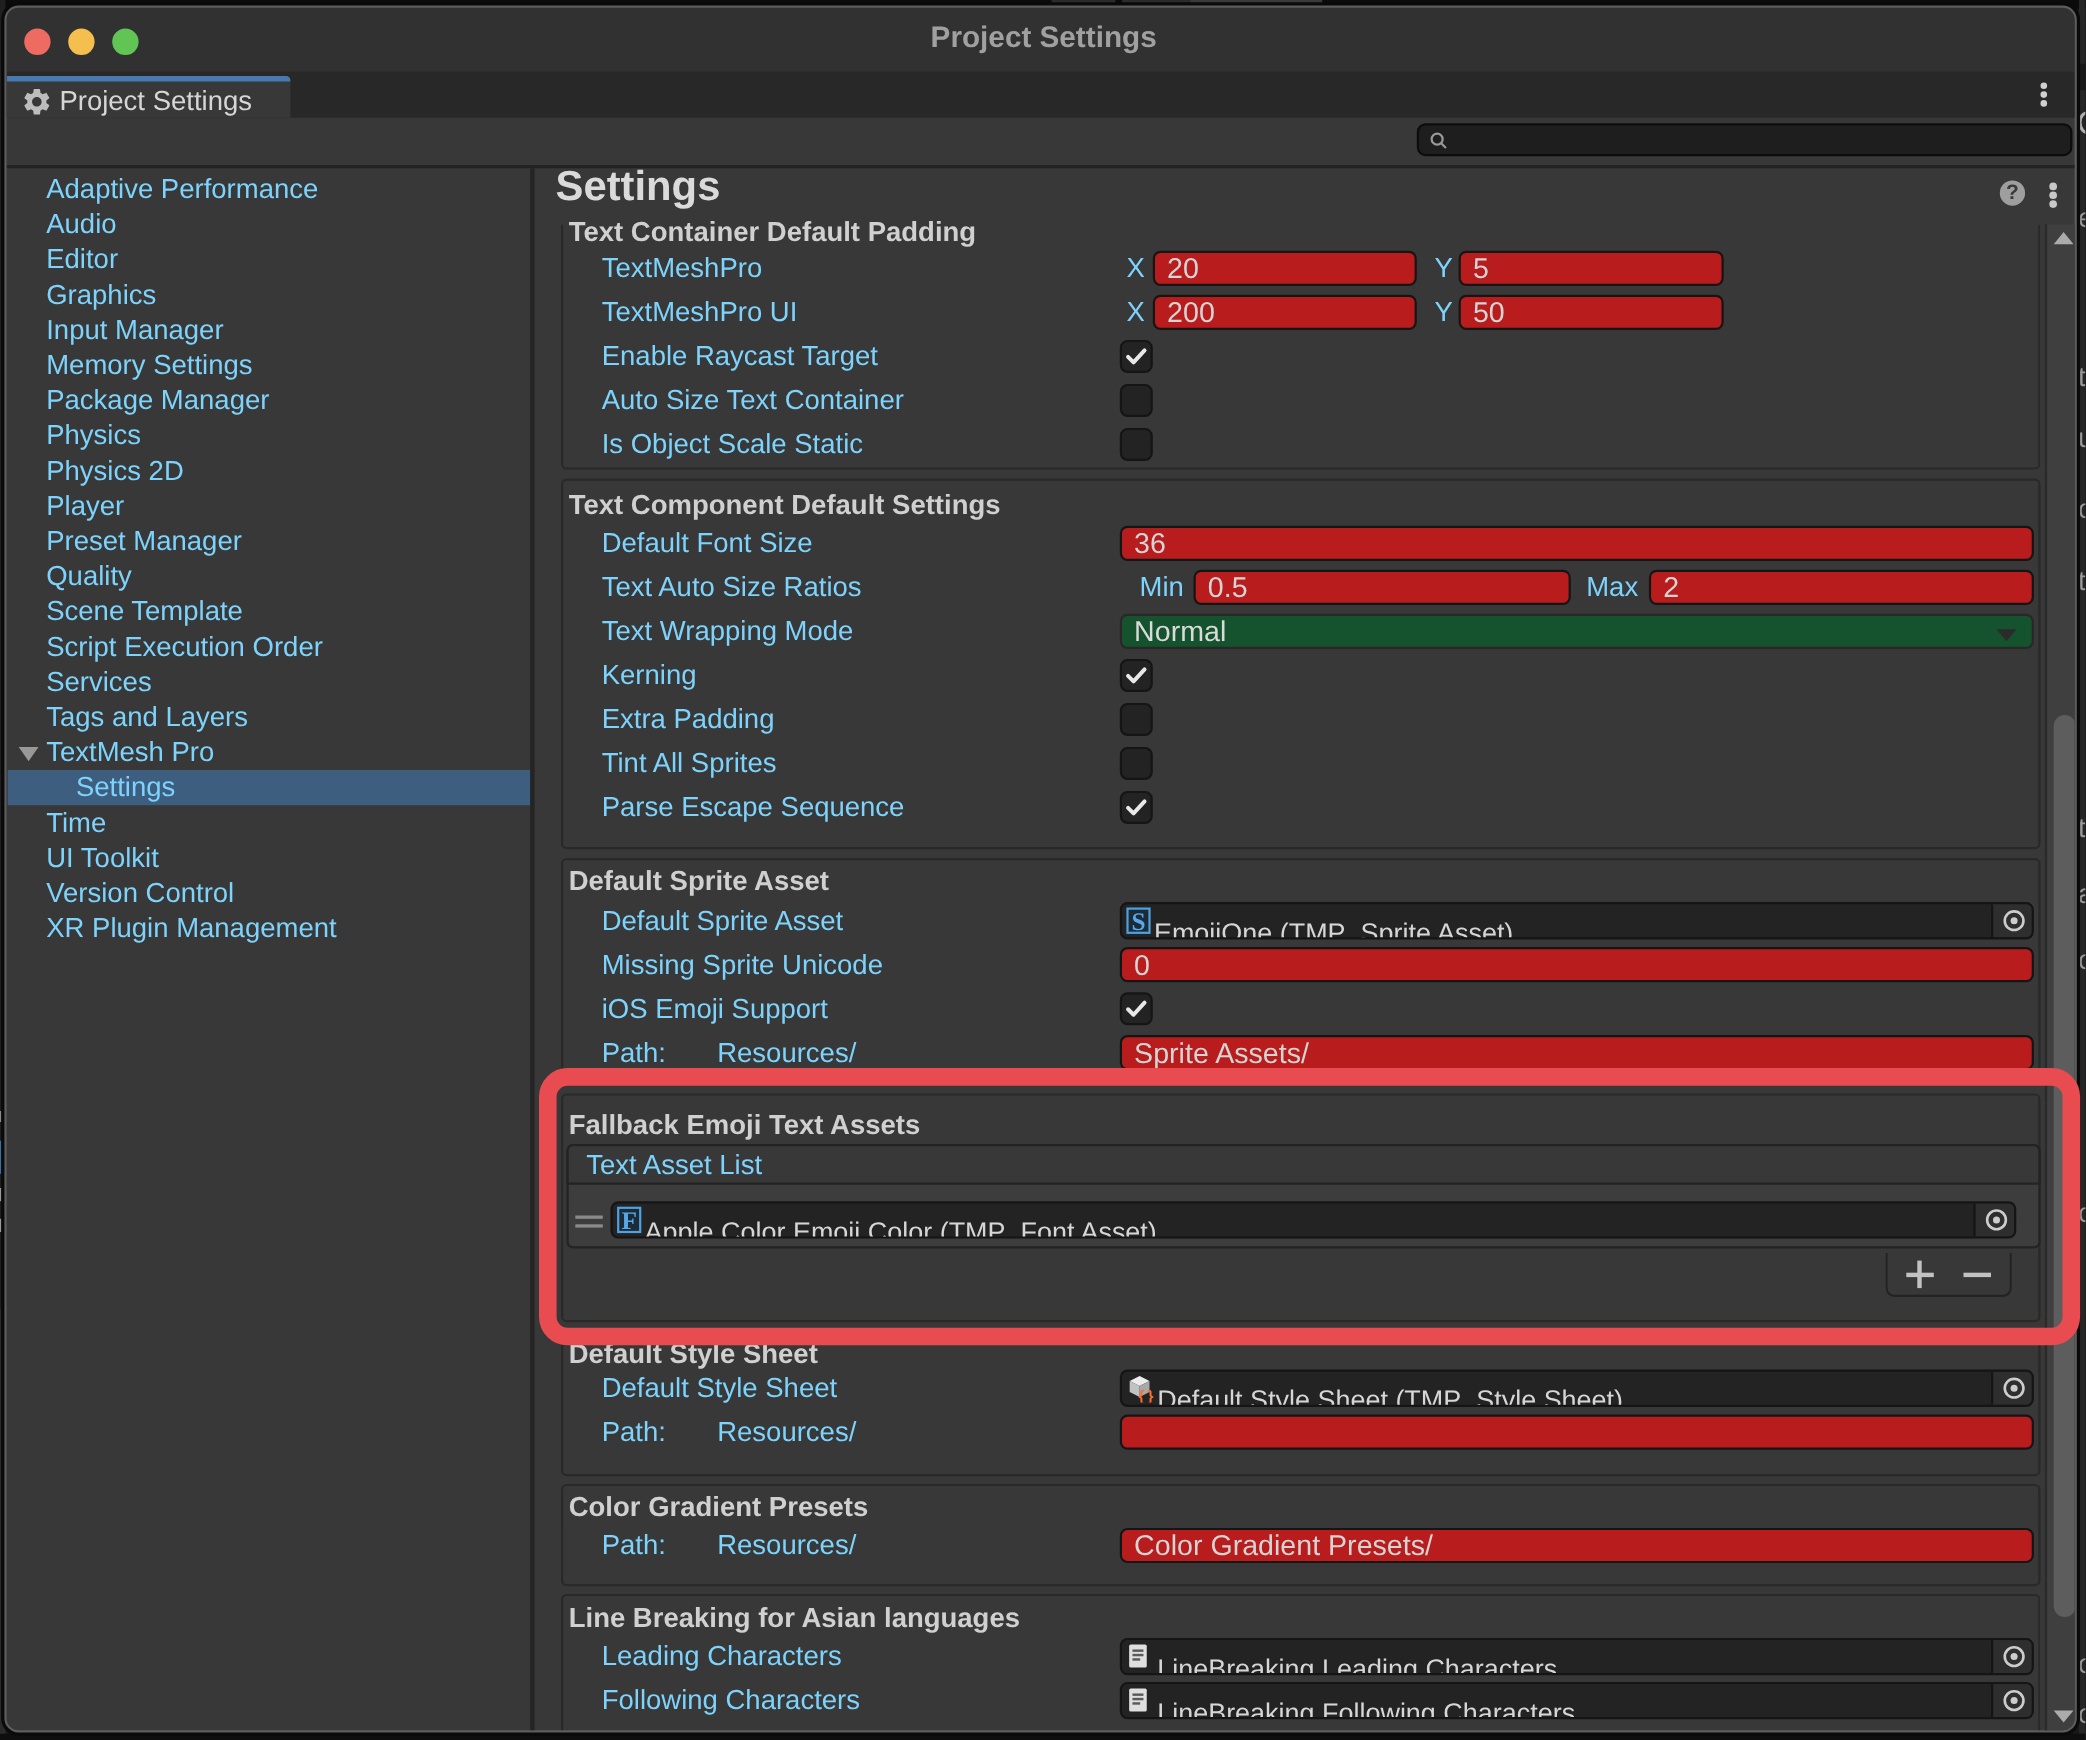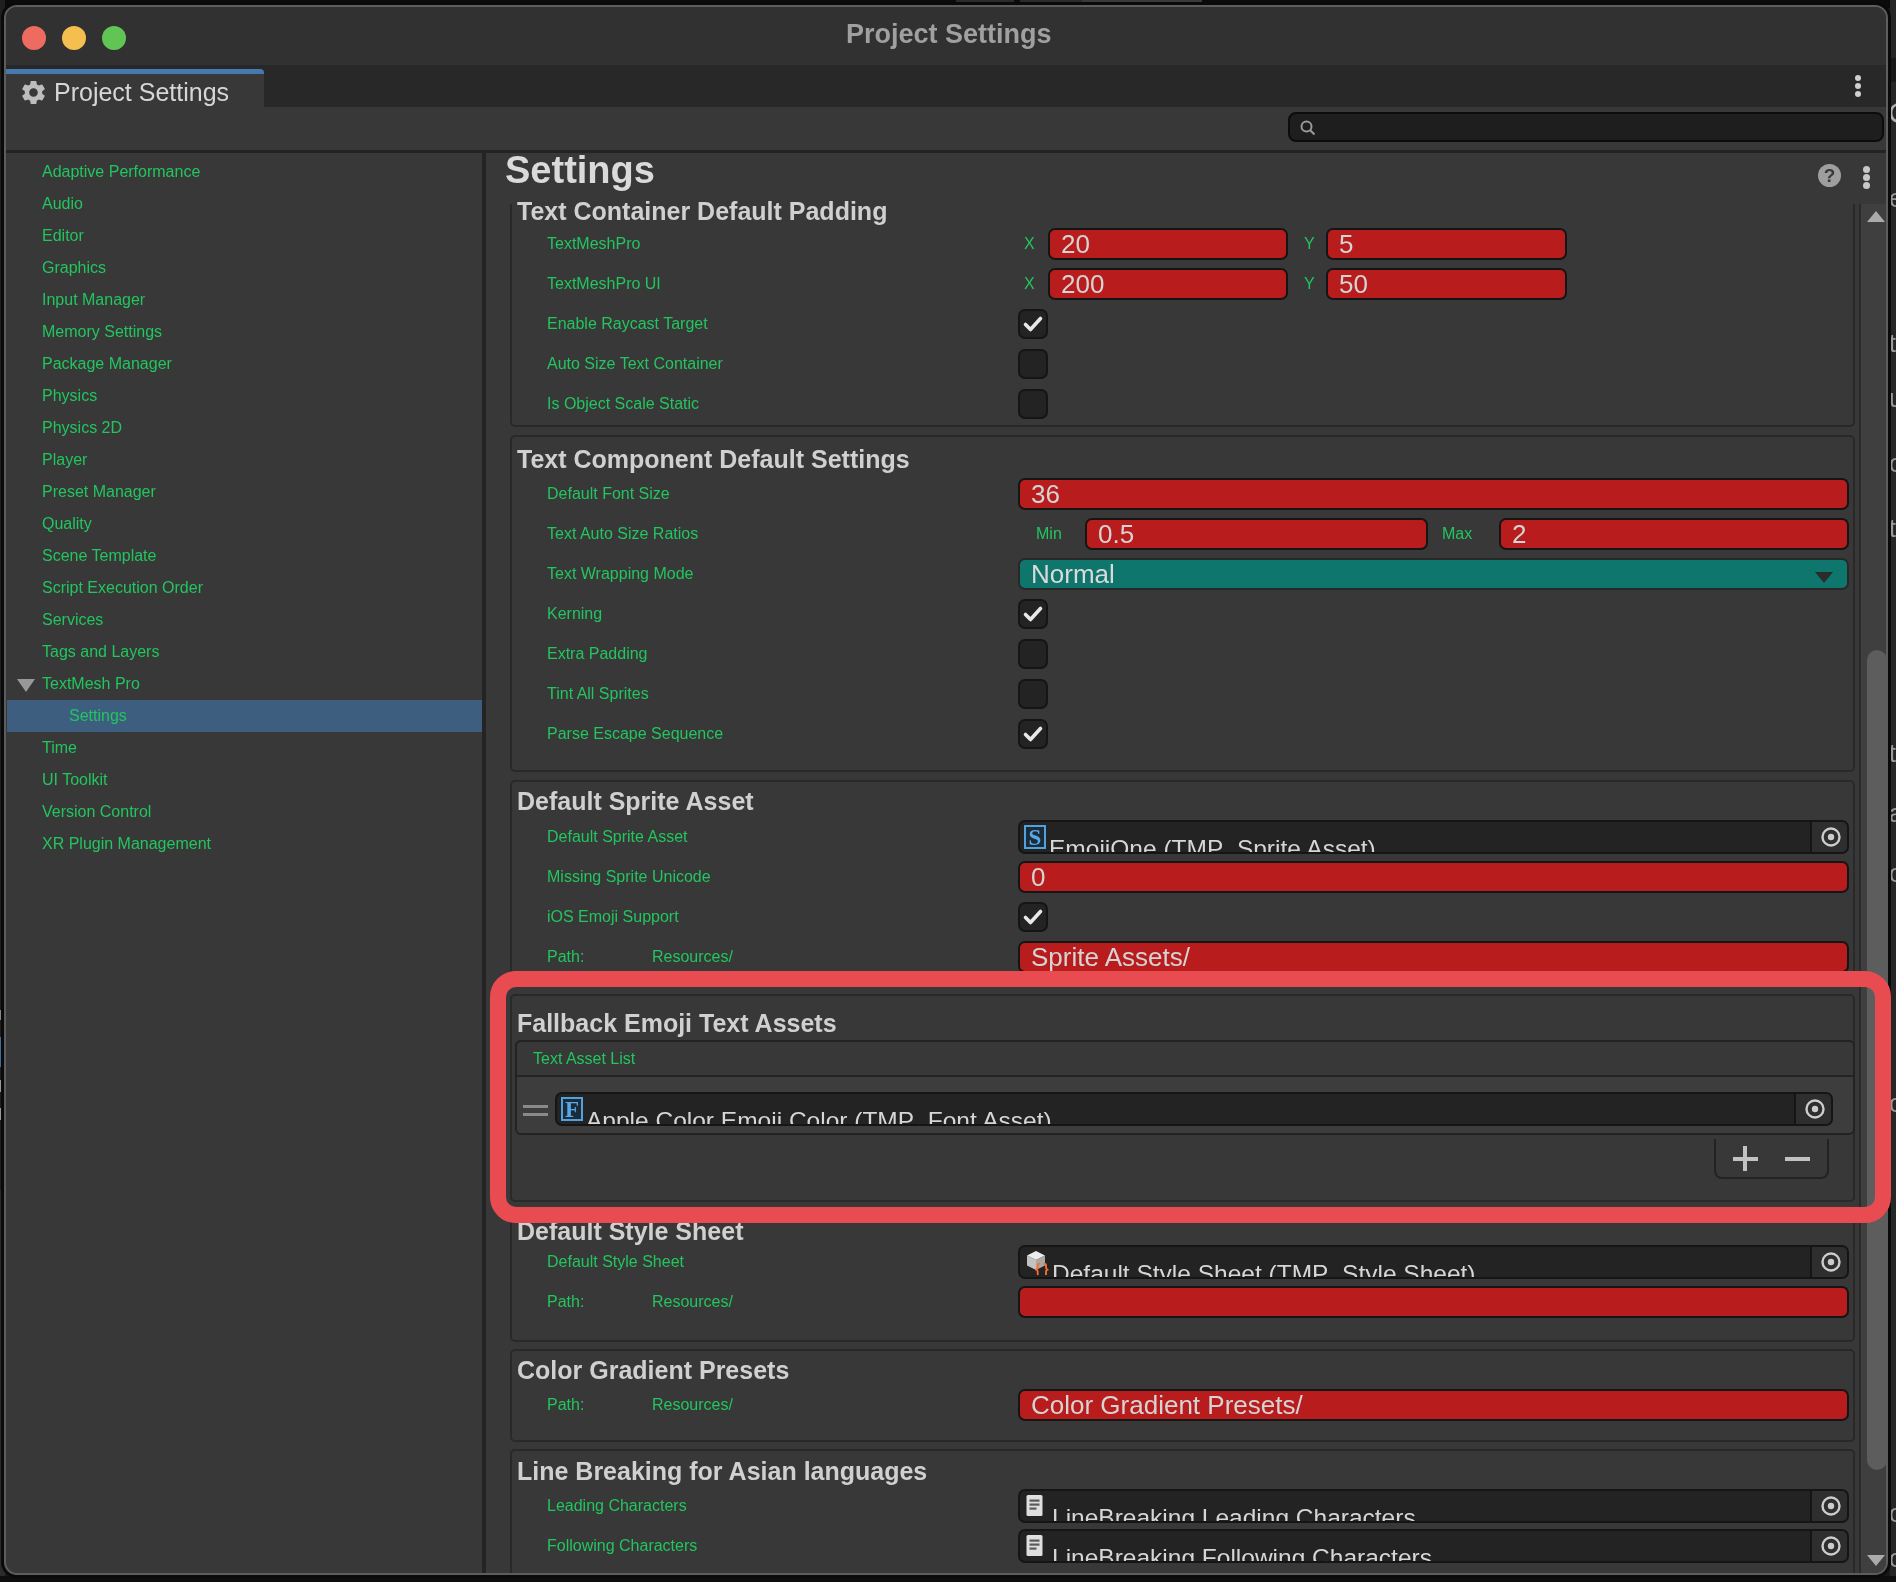--- a/index.html
+++ b/index.html
@@ -1,16 +1,16 @@
 <!DOCTYPE html>
 <html><head><meta charset="utf-8"><style>
 *{margin:0;padding:0;box-sizing:border-box}
 html,body{width:1896px;height:1582px;background:#181818;position:relative;font-family:"Liberation Sans",sans-serif;overflow:hidden}
 .abs{position:absolute}
-.lbl{position:absolute;font-size:16px;color:#22c55e;line-height:32px;white-space:nowrap}
+.lbl{position:absolute;font-size:25px;color:#7dd3fc;line-height:32px;white-space:nowrap}
 .hdr{position:absolute;font-size:25px;font-weight:700;color:#d0d0d0;line-height:36px;white-space:nowrap}
 .fld{position:absolute;background:#b91c1c;border:2px solid #151515;border-radius:7px;color:#d4d4d4;font-size:26px;line-height:28px;padding-left:11px;white-space:nowrap}
 .sec{position:absolute;border:2px solid #292929;border-radius:5px}
 .cb{position:absolute;width:30px;height:30px;background:#232323;border:2px solid #151515;border-radius:7px}
 .obj{position:absolute;background:#232323;border:2px solid #151515;border-radius:7px;white-space:nowrap;overflow:hidden}
 .objtgt{position:absolute;right:0;top:0;height:100%;background:#2e2e2e;border-left:2px solid #151515}
 .objtxt{color:#d6d6d6;font-size:24.5px;line-height:30px;vertical-align:top;display:inline-block;margin-top:12px}
 .fico{display:inline-block;width:22px;height:24px;border:2px solid #4fa1e0;color:#56a8ea;font-family:"Liberation Serif",serif;font-weight:700;font-size:23px;line-height:21px;text-align:center;margin:3px 3px 0 4px;vertical-align:top;background:#1d2b36}
 .dico{display:inline-block;width:26px;height:26px;margin:2px 2px 0 4px;vertical-align:top}
 </style></head><body>
@@ -123,21 +123,21 @@
 <div class="cb" style="left:1016px;top:387px"></div>
 <div class="hdr" style="left:515px;top:439px">Text Component Default Settings</div>
 <div class="lbl" style="left:545px;top:476px">Default Font Size</div>
 <div class="fld" style="left:1016px;top:476px;width:831px;height:32px">36</div>
 <div class="lbl" style="left:545px;top:516px">Text Auto Size Ratios</div>
 <div class="lbl" style="left:1034px;top:516px">Min</div>
 <div class="fld" style="left:1083px;top:516px;width:343px;height:32px">0.5</div>
 <div class="lbl" style="left:1440px;top:516px">Max</div>
 <div class="fld" style="left:1497px;top:516px;width:350px;height:32px">2</div>
 <div class="lbl" style="left:545px;top:556px">Text Wrapping Mode</div>
-<div class="abs" style="left:1016px;top:556px;width:831px;height:32px;background:#0f766e;border:2px solid #282828;border-radius:7px;color:#dadada;font-size:26px;line-height:28px;padding-left:11px">Normal<div class="abs" style="right:14px;top:12px;width:0;height:0;border-left:9px solid transparent;border-right:9px solid transparent;border-top:11px solid #2b2b2b"></div></div>
+<div class="abs" style="left:1016px;top:556px;width:831px;height:32px;background:#14532d;border:2px solid #282828;border-radius:7px;color:#dadada;font-size:26px;line-height:28px;padding-left:11px">Normal<div class="abs" style="right:14px;top:12px;width:0;height:0;border-left:9px solid transparent;border-right:9px solid transparent;border-top:11px solid #2b2b2b"></div></div>
 <div class="lbl" style="left:545px;top:596px">Kerning</div>
 <div class="cb" style="left:1016px;top:597px">
         <svg width="26" height="26" viewBox="0 0 26 26" style="position:absolute;left:0;top:0">
           <path d="M5.5 13.5 L10.5 18.5 L20.5 7.5" fill="none" stroke="#e8e8e8" stroke-width="3.6" stroke-linecap="round" stroke-linejoin="round"></path>
         </svg>
       </div>
 <div class="lbl" style="left:545px;top:636px">Extra Padding</div>
 <div class="cb" style="left:1016px;top:637px"></div>
 <div class="lbl" style="left:545px;top:676px">Tint All Sprites</div>
 <div class="cb" style="left:1016px;top:677px"></div>

